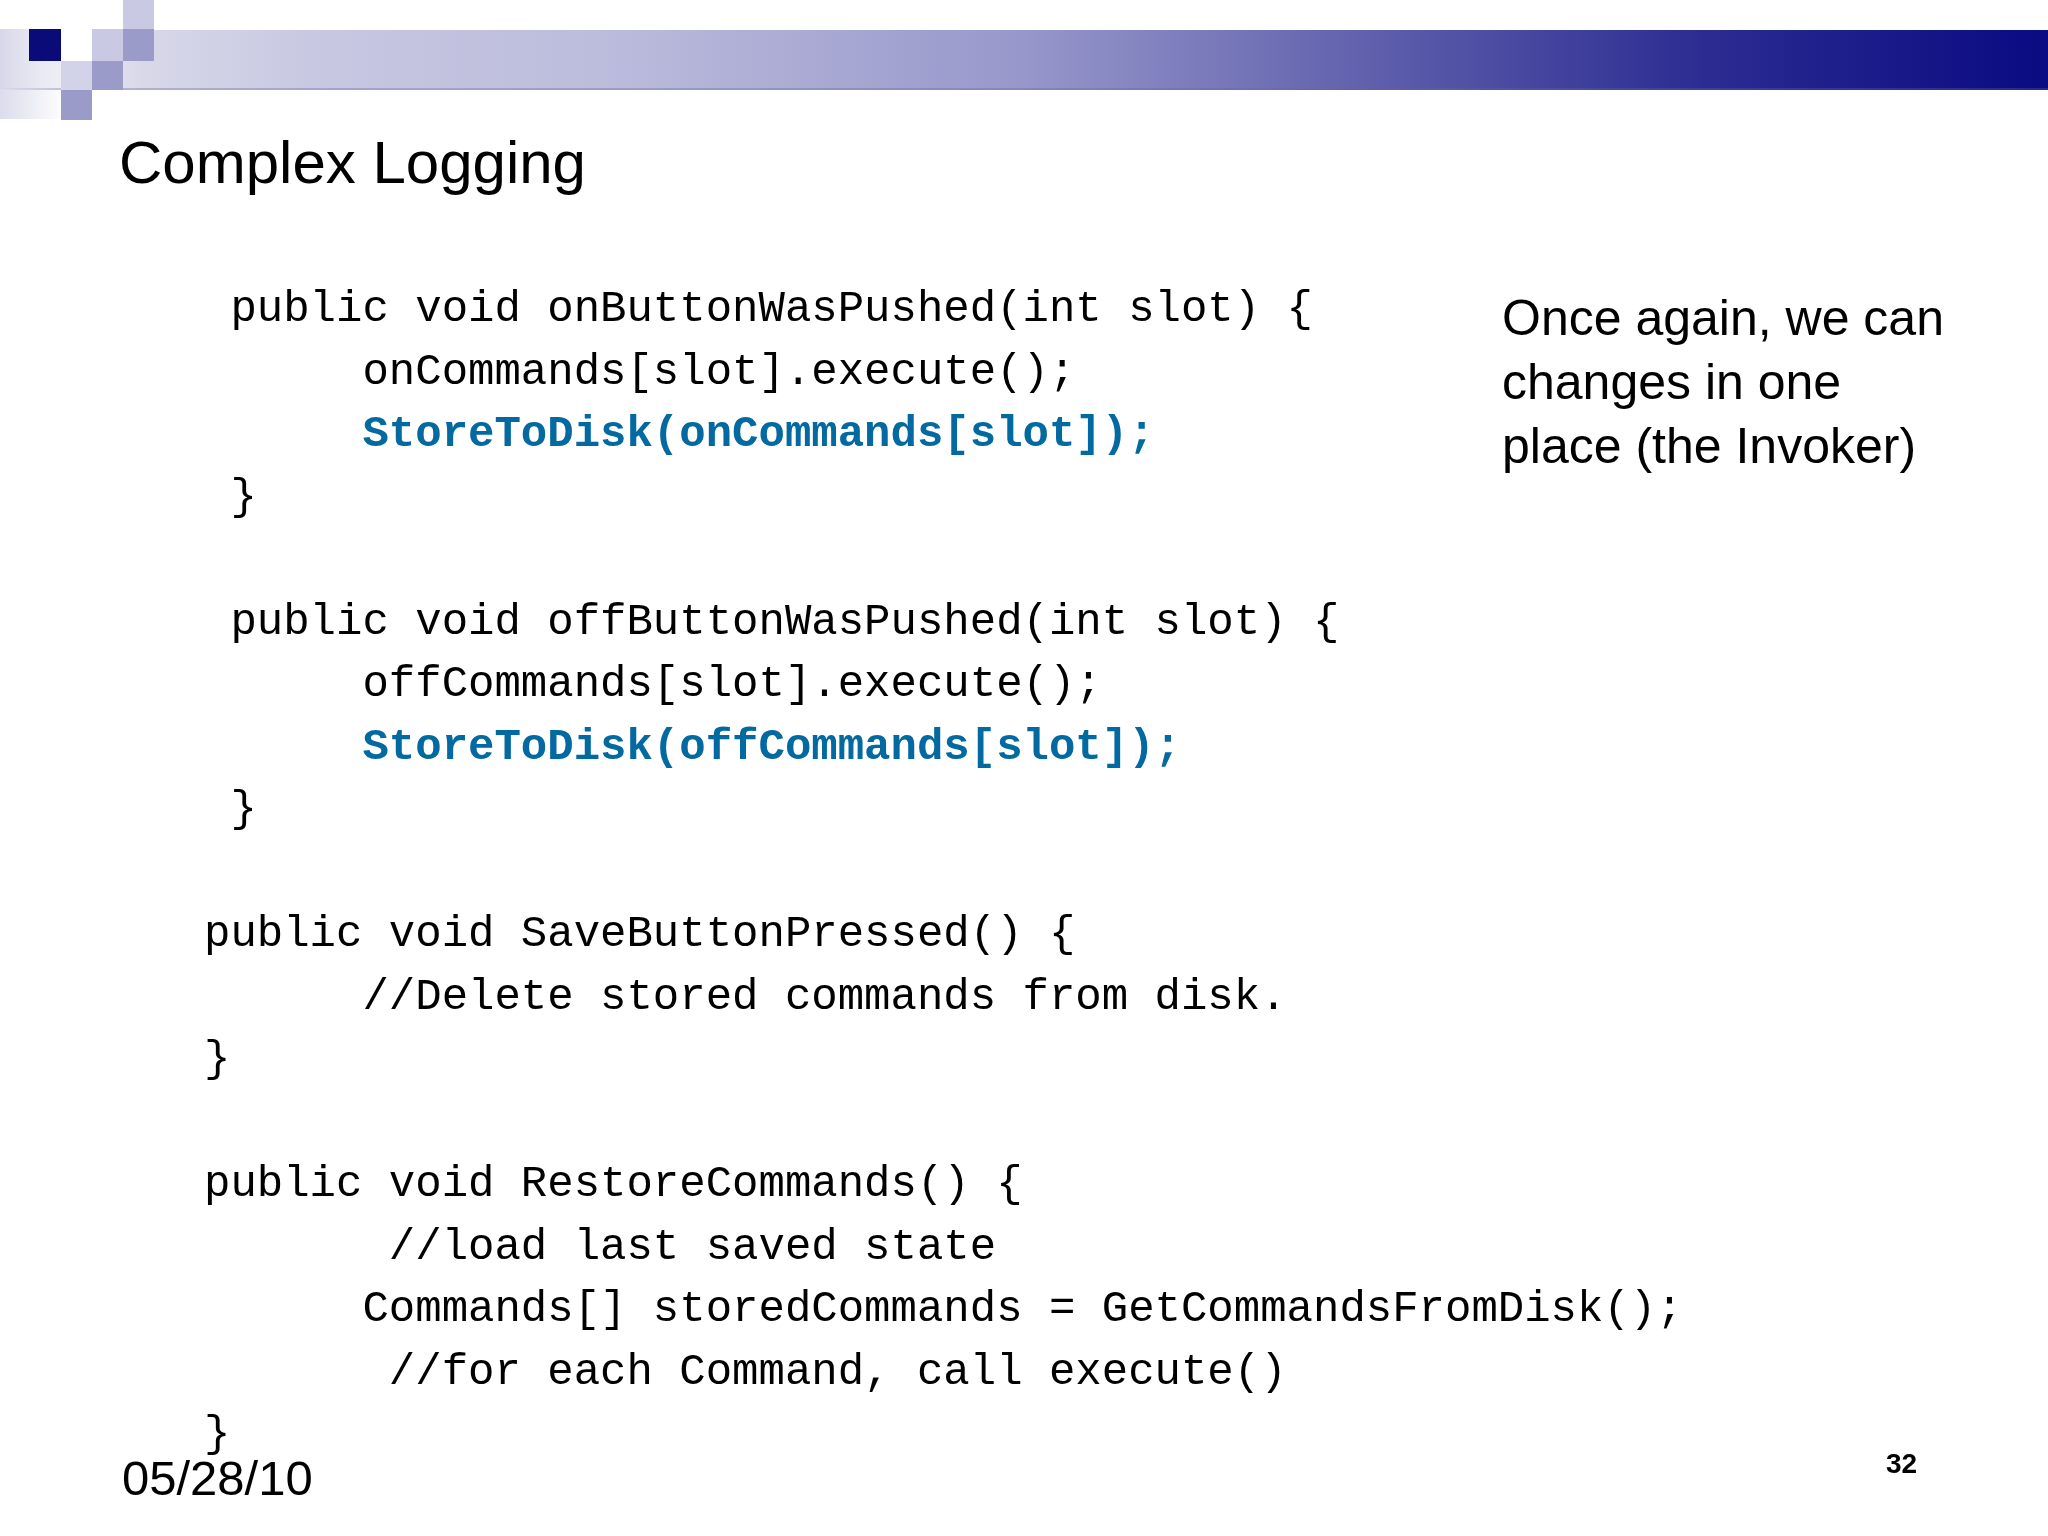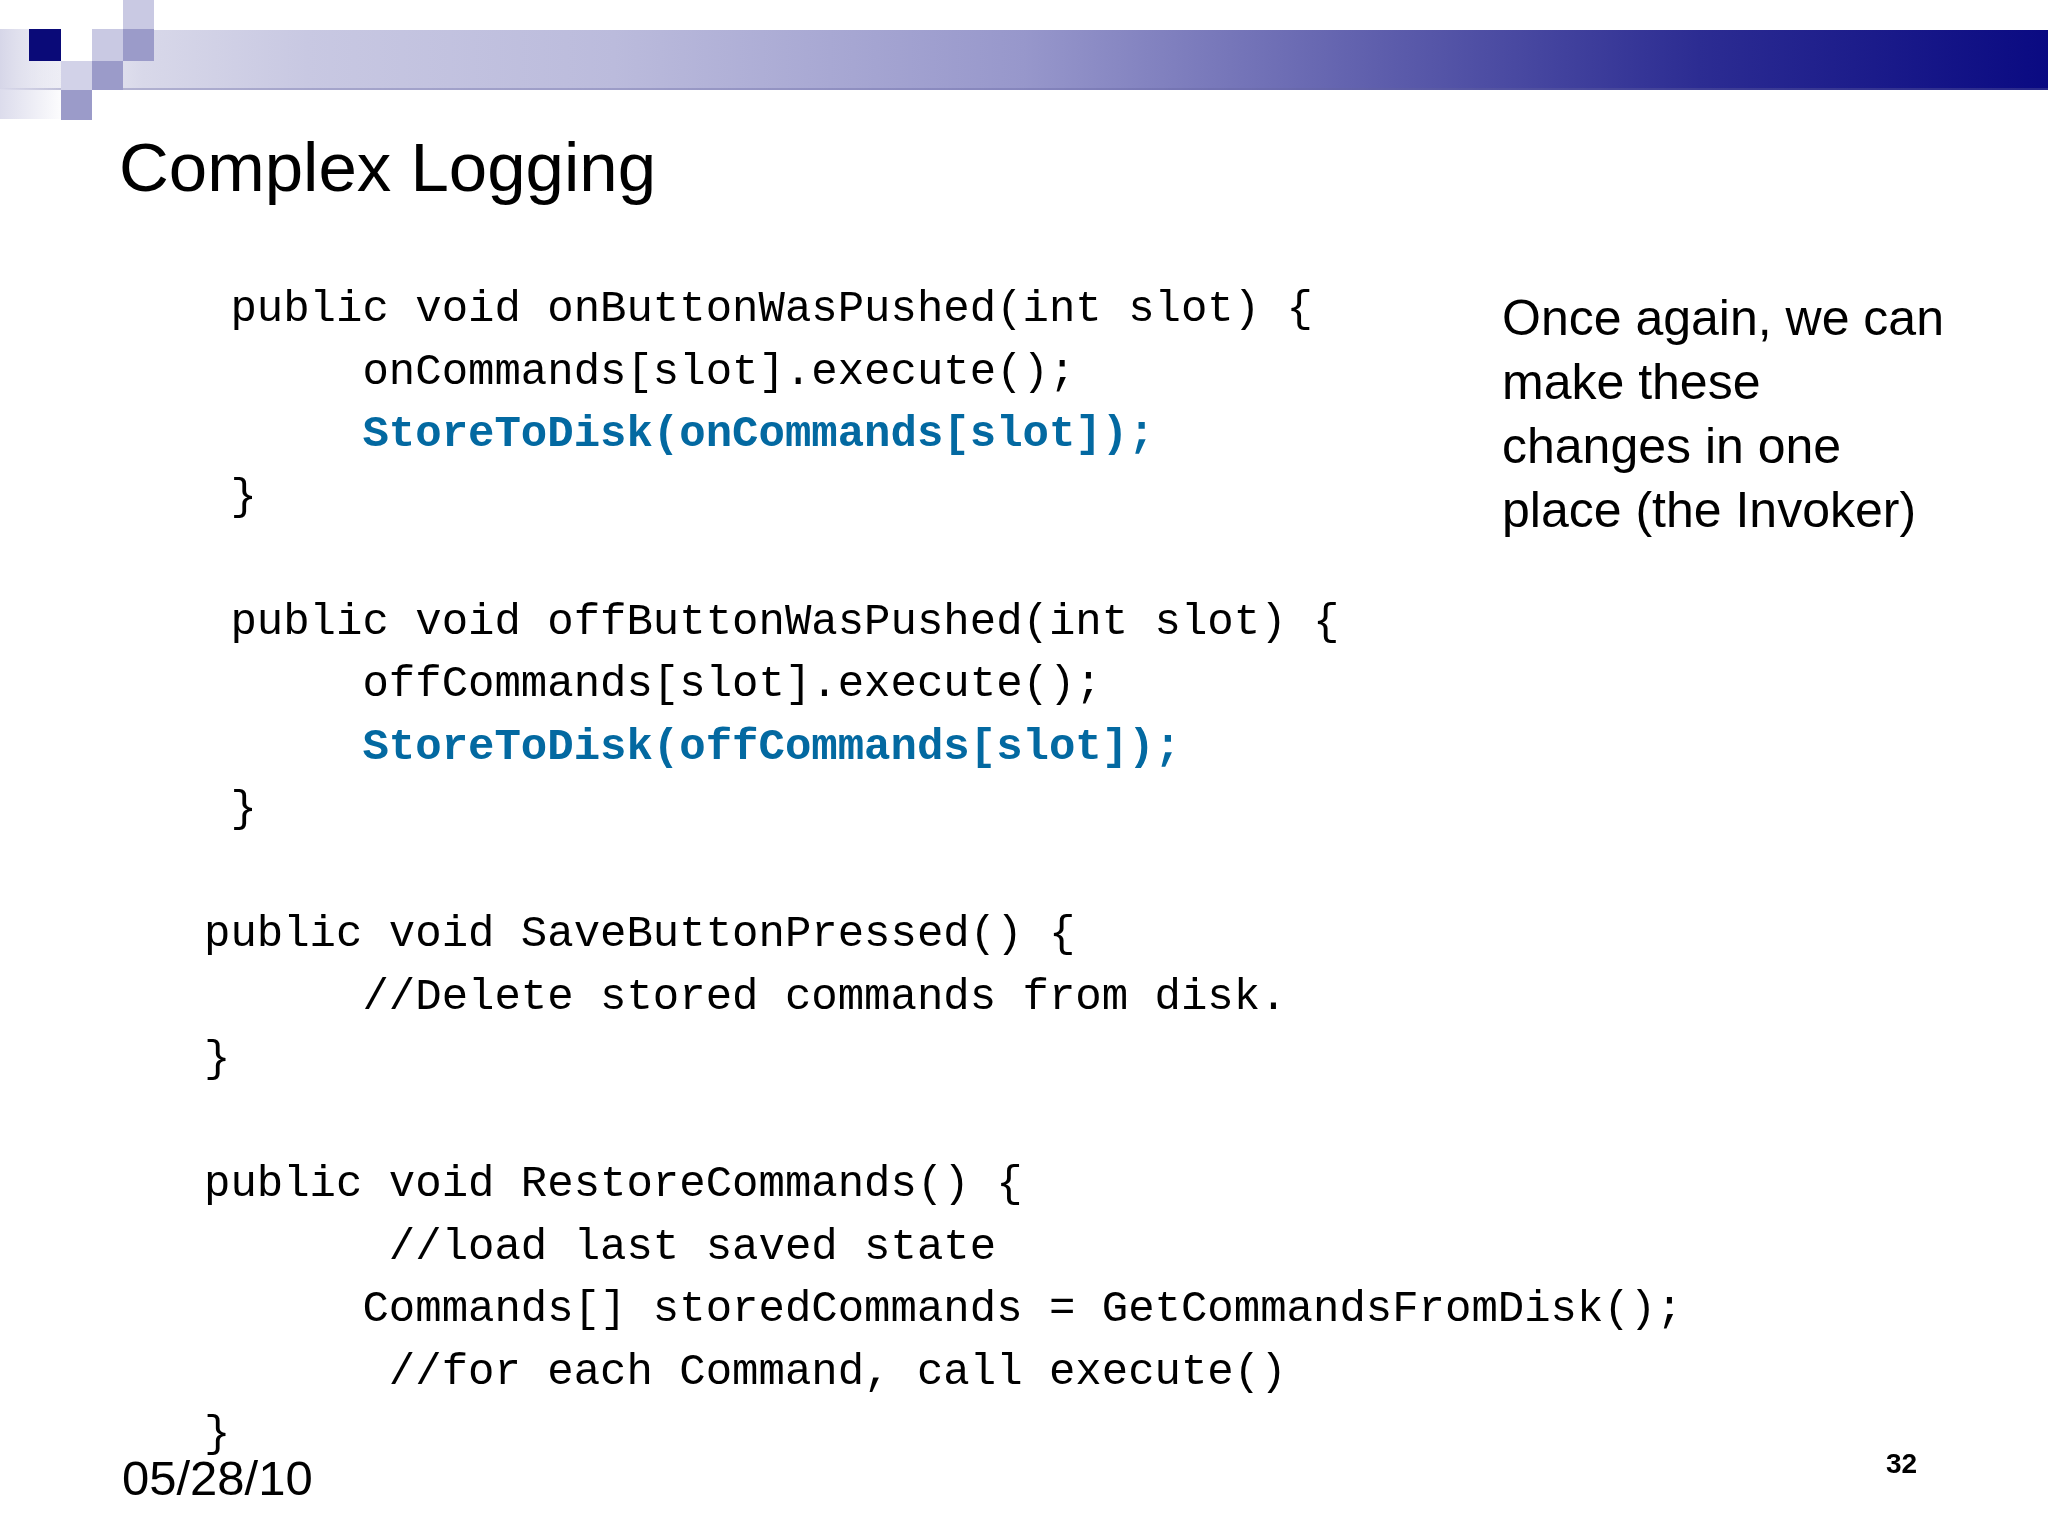--- a/index.html
+++ b/index.html
@@ -28,21 +28,21 @@
   .sq-pale-b {left:61px;top:61px;width:31px;height:29px;background:#d2d2e8;}
   .sq-med-b  {left:92px;top:61px;width:31px;height:29px;background:#9b9bc9;}
   .sq-med-c  {left:61px;top:90px;width:31px;height:30px;background:#9b9bc9;}
   .wash-a{left:0;top:29px;width:64px;height:60px;
     background:linear-gradient(to right,#d6d6e8,rgba(255,255,255,0));}
   .wash-b{left:0;top:89px;width:66px;height:30px;
     background:linear-gradient(to right,#dcdcec,rgba(255,255,255,0));}
   
   .title{
     position:absolute;left:119px;top:131px;margin:0;
-    font-size:69px;font-weight:400;line-height:1.08;color:#000;
+    font-size:60px;font-weight:400;line-height:1.08;color:#000;
     white-space:nowrap;
   }
   
   .code{
     position:absolute;left:160px;top:278px;
     font-family:"Liberation Mono","DejaVu Sans Mono",monospace;
     font-size:44px;line-height:62.5px;color:#000;margin-left:44px;
   }
   .code-line{white-space:pre;height:62.5px;}
   .code-line.hl{color:#0369a1;font-weight:700;}
@@ -98,21 +98,20 @@
       <div class="code-line">&nbsp;</div>
       <div class="code-line">public void RestoreCommands() {</div>
       <div class="code-line">       //load last saved state</div>
       <div class="code-line">      Commands[] storedCommands = GetCommandsFromDisk();</div>
       <div class="code-line">       //for each Command, call execute()</div>
       <div class="code-line">}</div>
     </div>
 
   <div class="note" id="note-block">
       <div class="note-line">Once again, we can</div>
-      <div class="note-line">make these</div>
       <div class="note-line">changes in one</div>
       <div class="note-line">place (the Invoker)</div>
     </div>
 
   <div class="footer-date">05/28/10</div>
   <div class="page-number">32</div>
 
 </div>
 
 </body></html>

